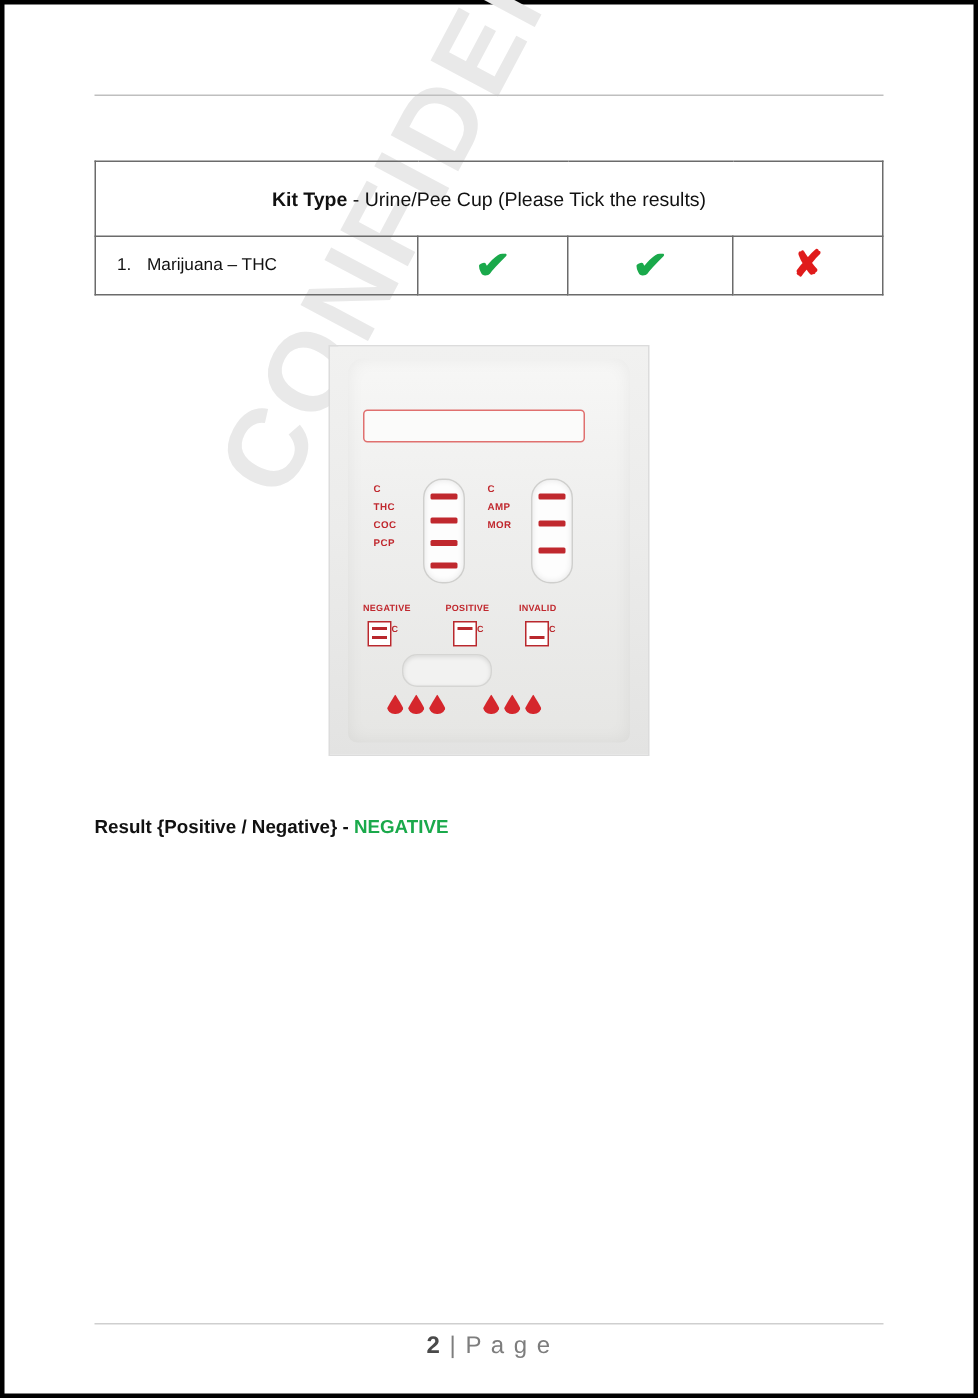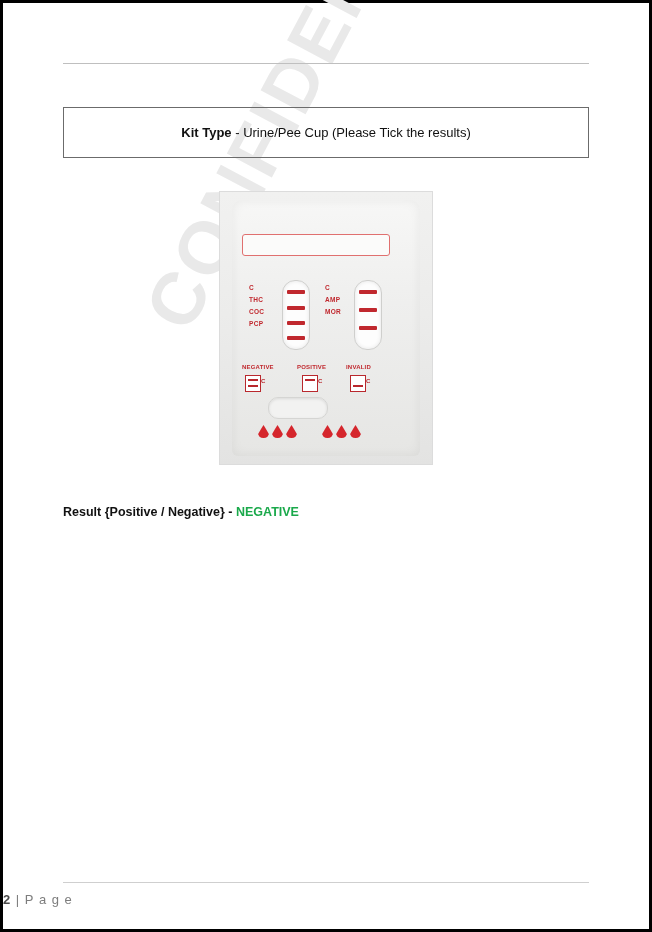--- a/index.html
+++ b/index.html
@@ -283,22 +283,22 @@
     position: absolute;
     left: 60px;
     right: 60px;
     bottom: 46px;
     border-top: 1px solid #cfcfcf;
   }
   .footer {
     position: absolute;
     left: 0; right: 0;
     bottom: 22px;
-    text-align: left;
-    font-size: 13px;
+    text-align: center;
+    font-size: 16px;
     color: #7d7d7d;
     letter-spacing: 1px;
   }
   .footer .pg { color: #4a4a4a; font-weight: 700; }
 </style>
 </head>
 <body>
 
 <div class="page">
   <div class="inner">
@@ -318,20 +318,26 @@
           <col style="width:21%">
           <col style="width:19%">
         </colgroup>
         <tbody>
           <tr>
             <td class="kit-header" colspan="4">
               <span>Kit Type</span><span class="light"> - Urine/Pee Cup (Please Tick the results)</span>
             </td>
           </tr>
 
+          <tr>
+            <td class="drug-name"><span class="num">1.</span><span>Marijuana – THC</span></td>
+            <td class="mark"><span class="check">✔</span></td>
+            <td class="mark"><span class="check">✔</span></td>
+            <td class="mark"><span class="cross">✘</span></td>
+          </tr>
 
 
 
 
         </tbody>
       </table>
 
       <div class="device-wrap">
         <div class="device">
           <div class="cassette"></div>

